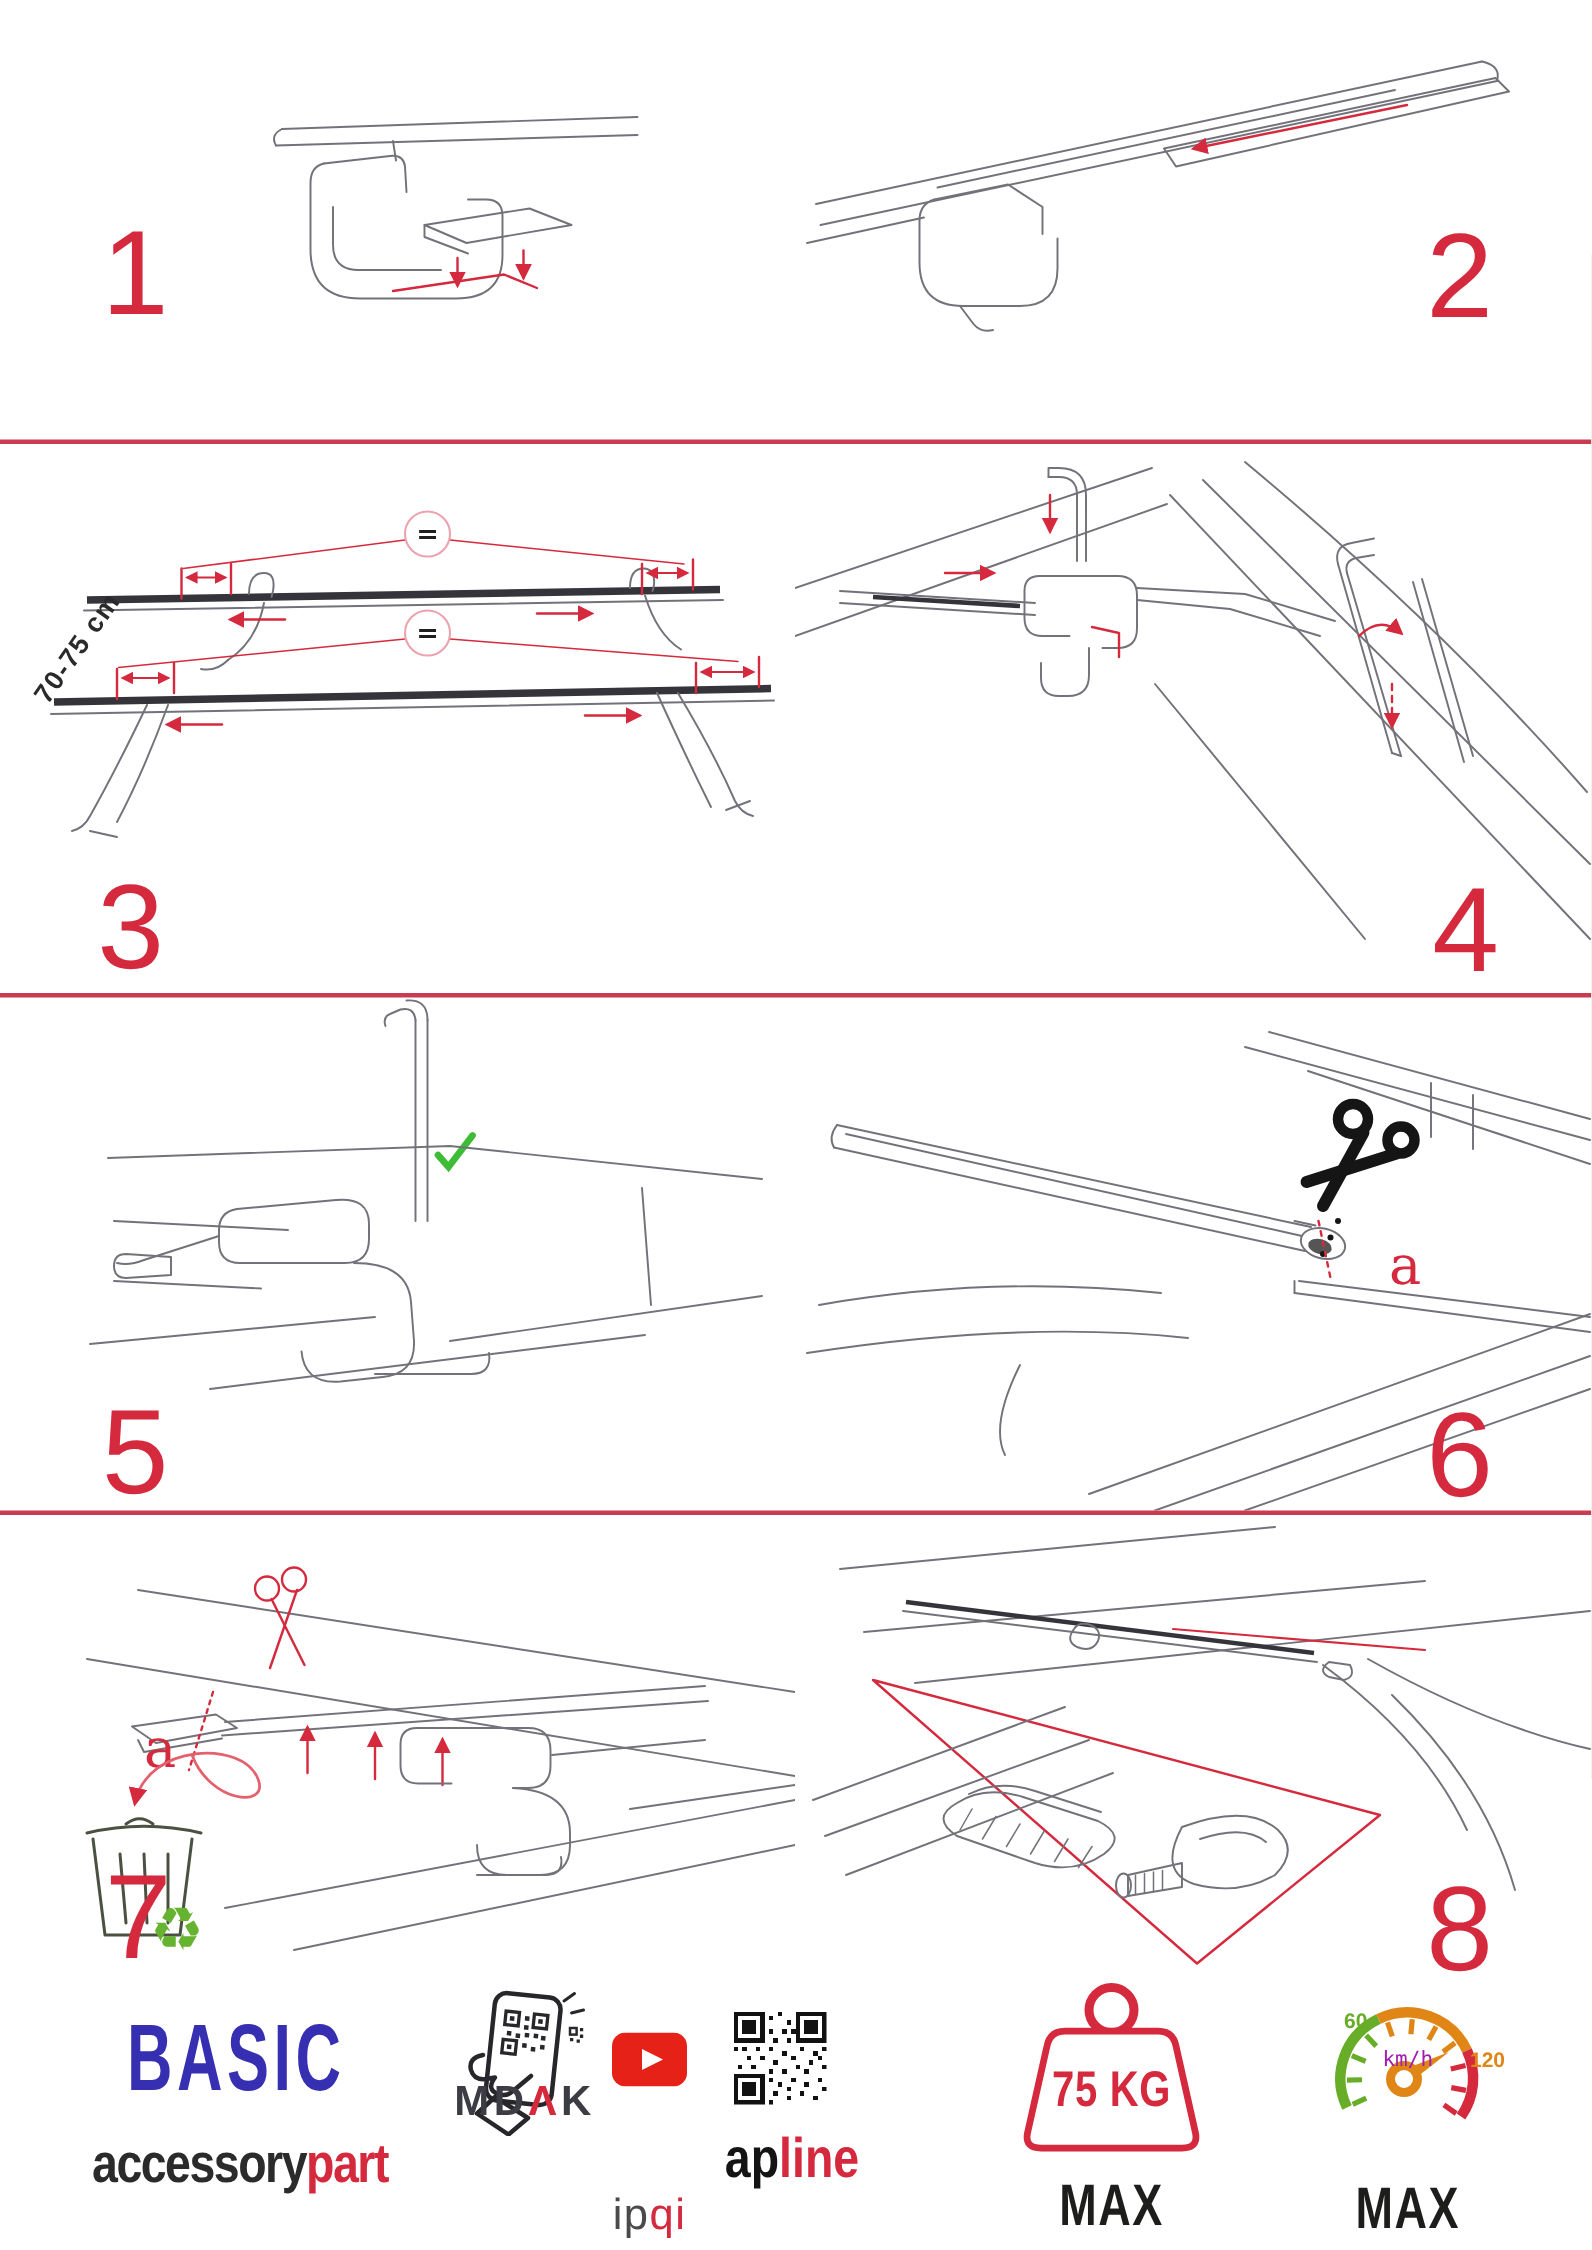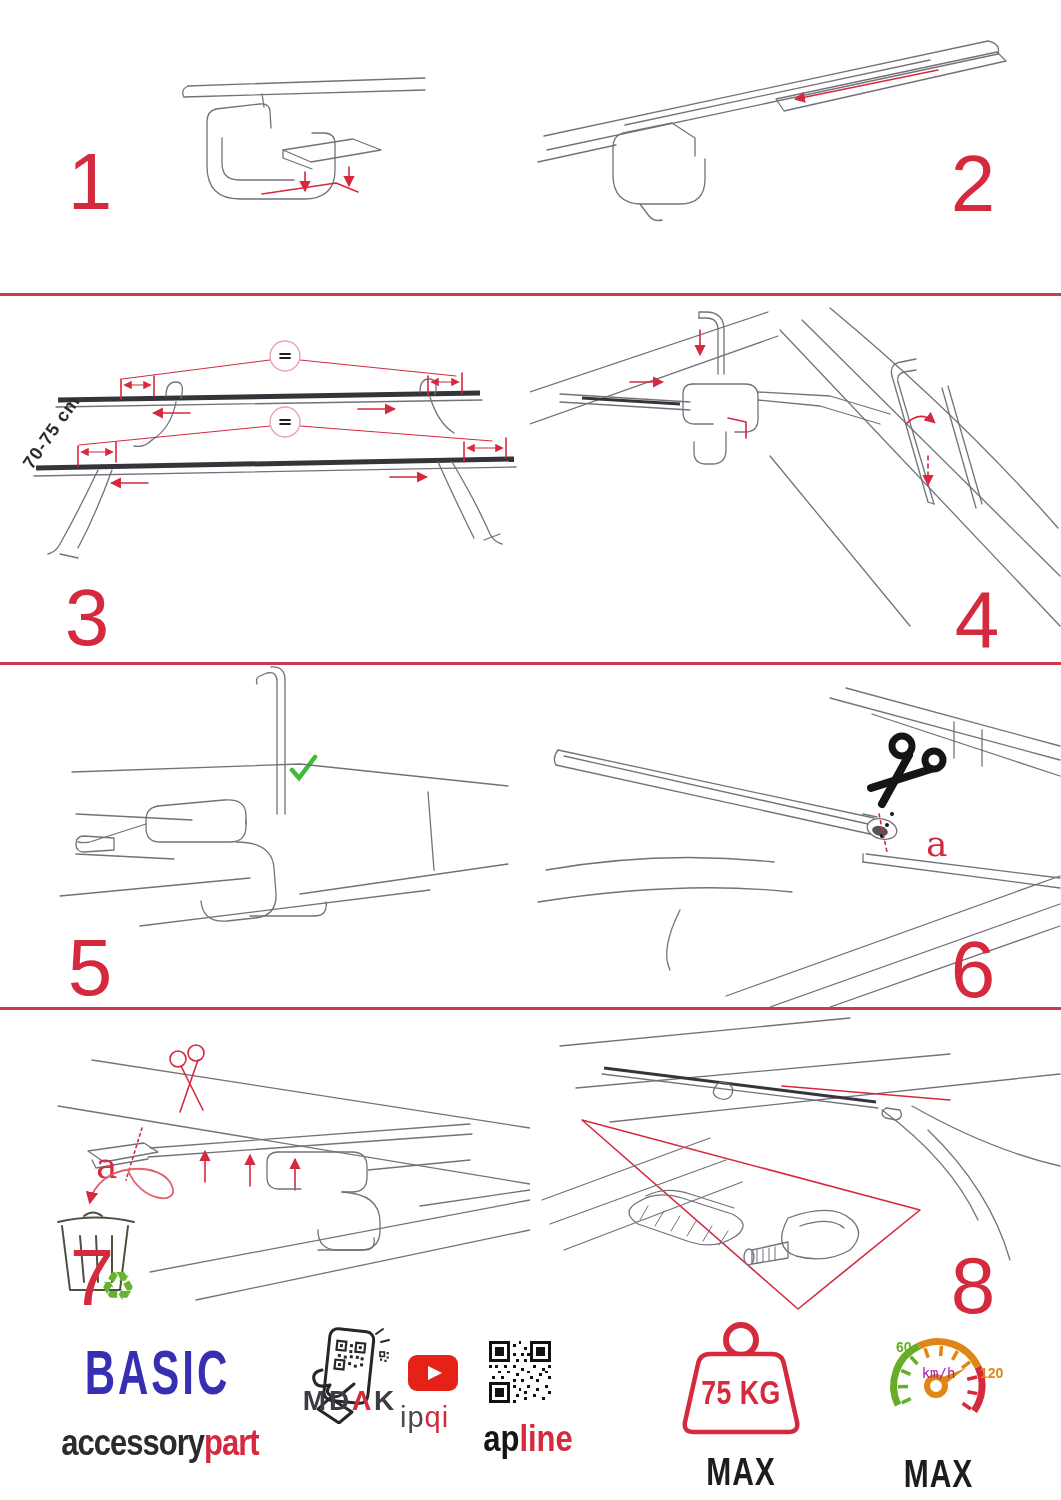--- a/index.html
+++ b/index.html
@@ -30,21 +30,21 @@
   .rcy{font:400 40px "DejaVu Sans",sans-serif;fill:#65b32e}
   
   .basic{position:absolute;left:75px;top:1341px;width:165px;text-align:center;color:#362fb2;
          font-size:42px;font-weight:600;letter-spacing:3px;line-height:1;
          transform:scaleY(1.5);transform-origin:top center}
   .brandword{position:absolute;left:50px;top:1424px;width:220px;text-align:center;font-size:31px;
          font-weight:700;letter-spacing:-1px;line-height:1;transform:scaleY(1.18);transform-origin:top center}
   .bw-dark{color:#2b2b2b}.redtxt{color:#d5293d}
   .mdak{position:absolute;left:290px;top:1387px;width:120px;text-align:center;font-size:28px;
         font-weight:700;letter-spacing:3px;color:#3c3c44;line-height:1}
-  .ipqi{position:absolute;left:400px;top:1403px;width:66px;text-align:left;font-size:29px;
+  .ipqi{position:absolute;left:400px;top:1463px;width:66px;text-align:center;font-size:29px;
         font-weight:400;letter-spacing:1px;color:#4a4a4a;line-height:1}
   .apline{position:absolute;left:478px;top:1420px;width:100px;text-align:center;font-size:31px;
         font-weight:700;color:#141414;line-height:1;transform:scaleY(1.2);transform-origin:top center}
   .maxlbl{position:absolute;text-align:center;font-size:30px;font-weight:600;color:#1d1d1b;
         line-height:1;transform:scaleY(1.3);transform-origin:top center;letter-spacing:1px}
   .kmh{position:absolute;left:866px;top:1365px;width:145px;text-align:center;font-size:14px;
         color:#a21caf;font-family:"DejaVu Sans Mono",monospace}
 </style>
 </head>
 <body>

